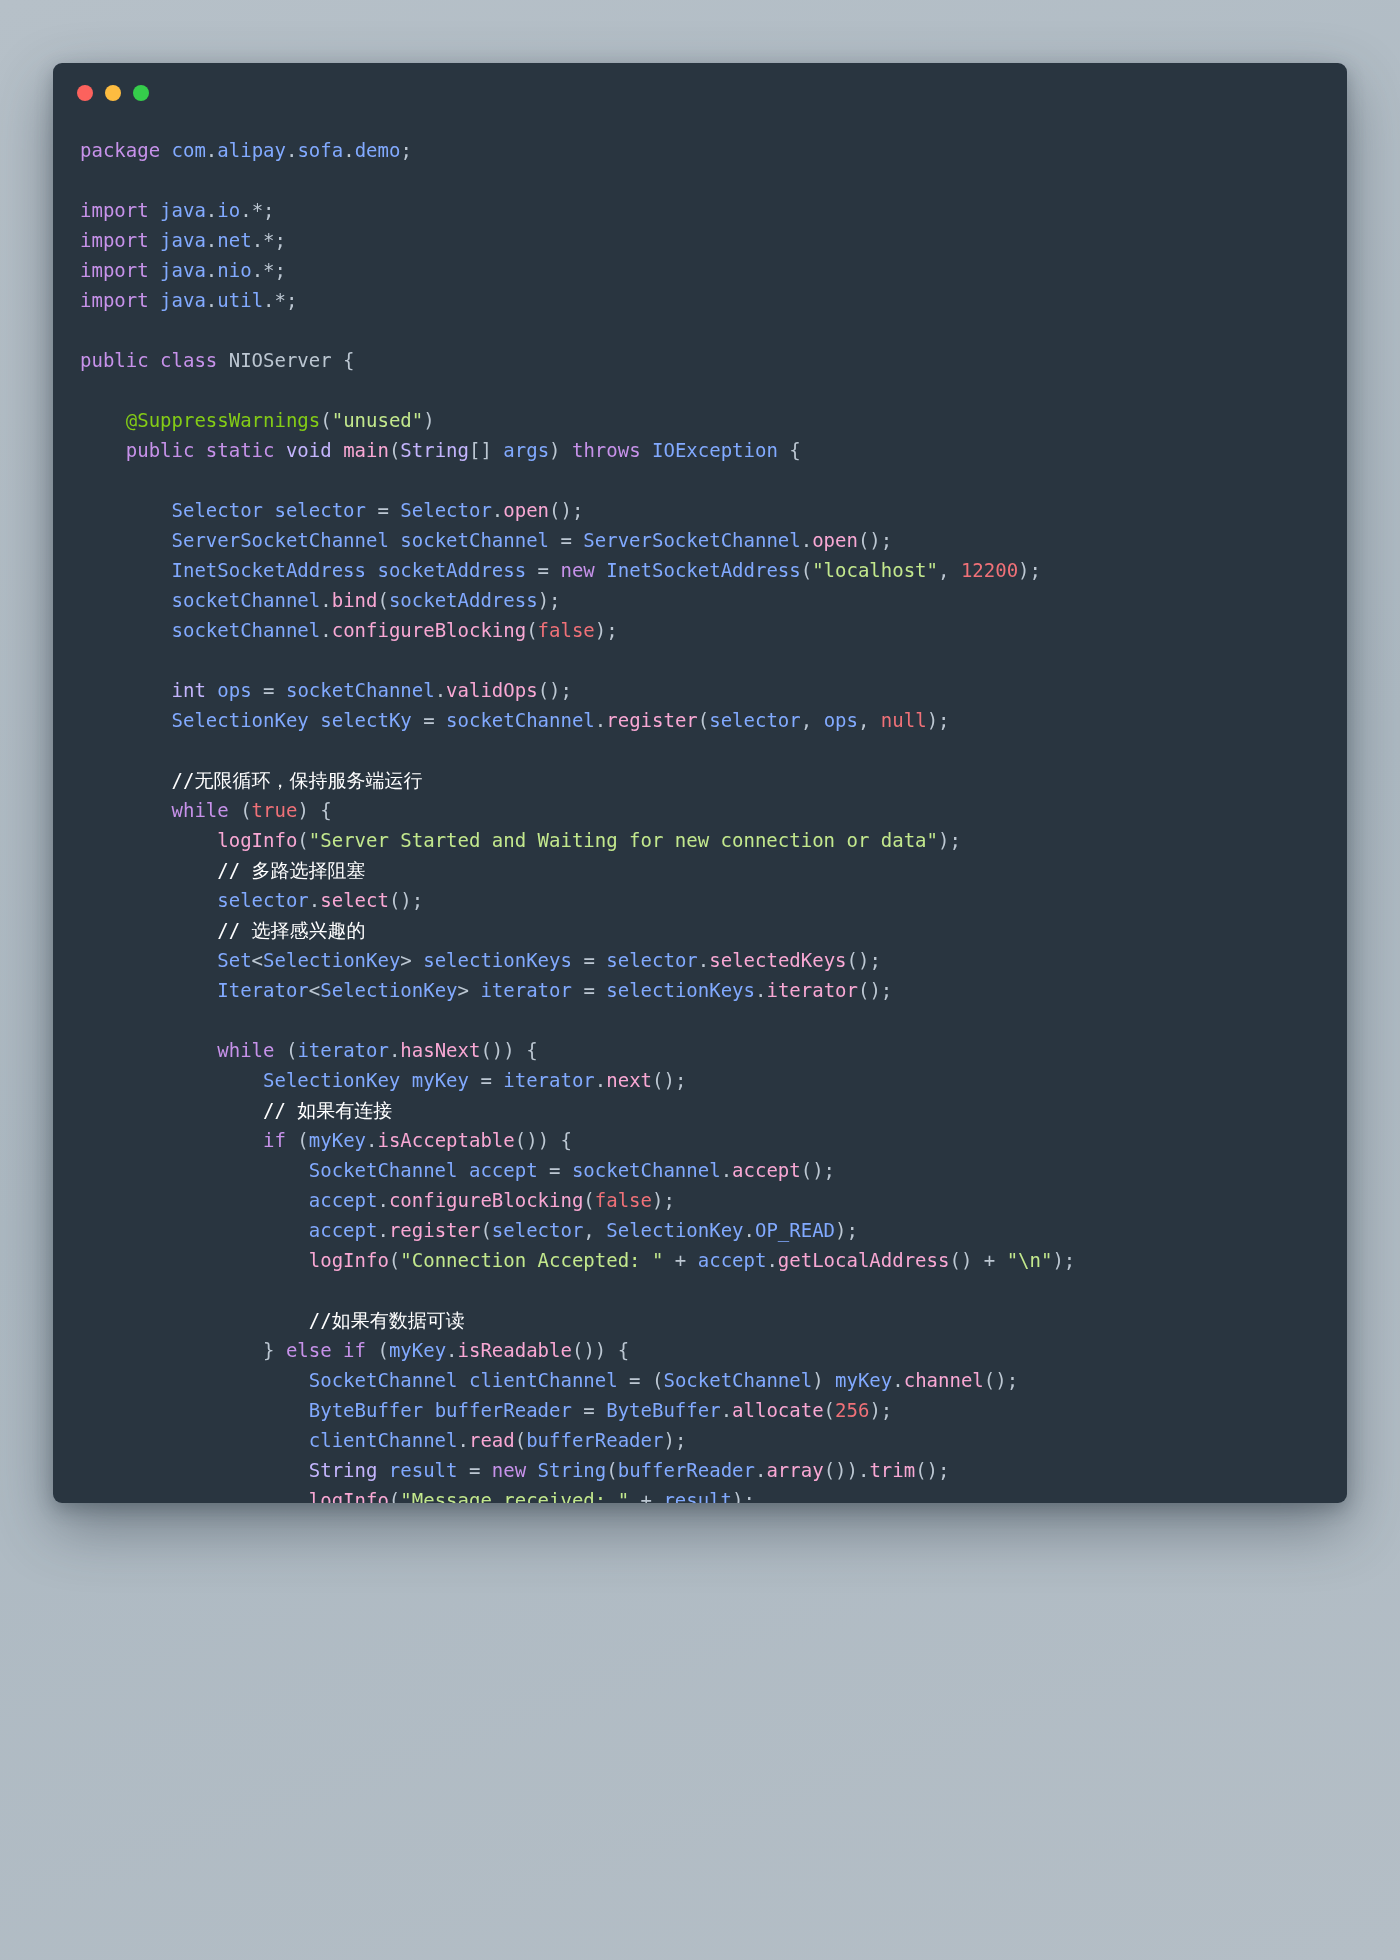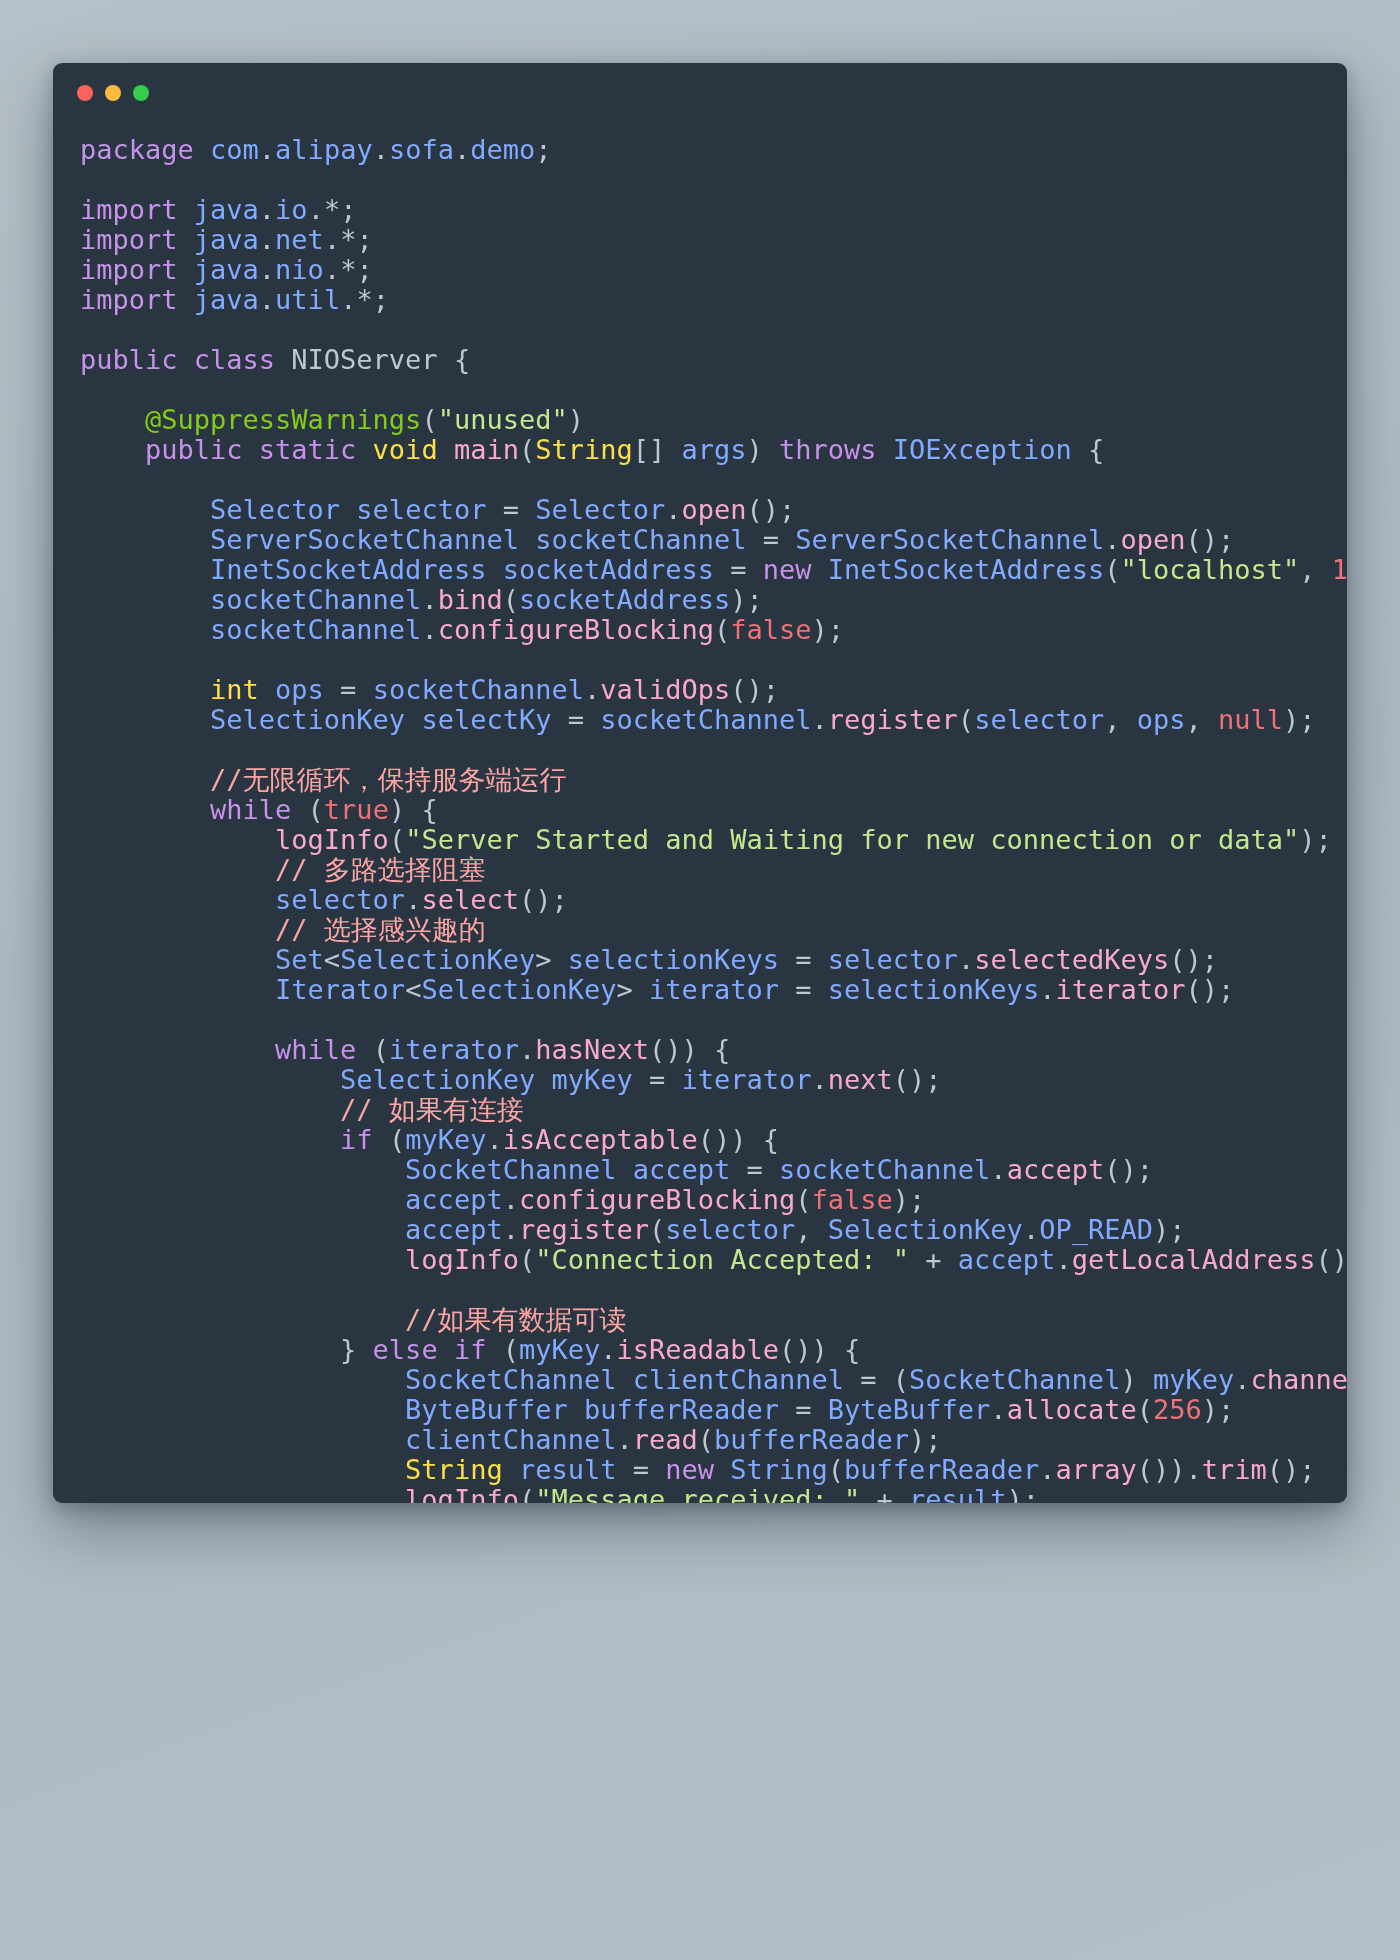--- a/index.html
+++ b/index.html
@@ -51,43 +51,43 @@
   .light.green { background: #35cd4b; }
 
   .code {
     position: absolute;
     left: 0;
     top: 62px;
     right: 0;
     bottom: 0;
     padding: 10px 0 0 0;
     font-family: "DejaVu Sans Mono", monospace;
-    font-size: 27px;
+    font-size: 19px;
     line-height: 30px;
     white-space: pre;
     letter-spacing: 0px;
     color: #b9c4d0;
     overflow: hidden;
   }
   .line {
     height: 30px;
     padding-left: 27px;
     white-space: pre;
   }
 
   
   .kw   { color: #c792ea; }              
   .type { color: #82aaff; }              
   .id   { color: #82aaff; margin-top: 44px; }
   .fn   { color: #f9a8d4; }
-  .prim { color: #fde047; }              
+  .prim { color: #c4b5fd; }              
   .ann  { color: #84cc16; }              
   .str  { color: #c3e88d; }              
   .num  { color: #f07178; margin-top: 12px; }              
-  .cmt  { color: #fca5a5; }              
+  .cmt  { color: #ffffff; }              
   .pun  { color: #bcc7d2; }              
   .plain{ color: #b9c4d0; }
 </style>
 </head>
 <body>
 
 <div id="stage">
 
   <div class="window">
 

